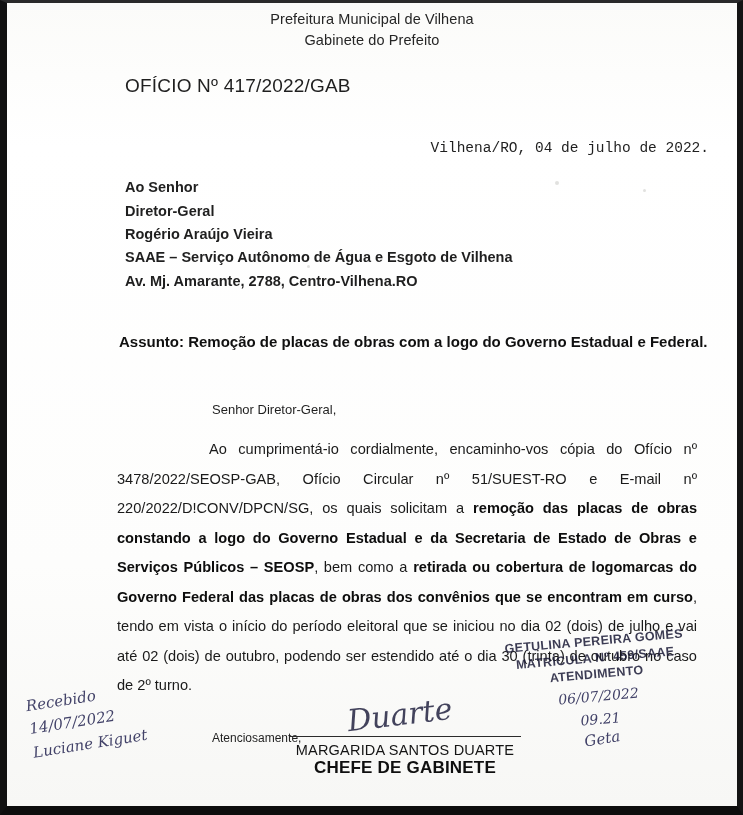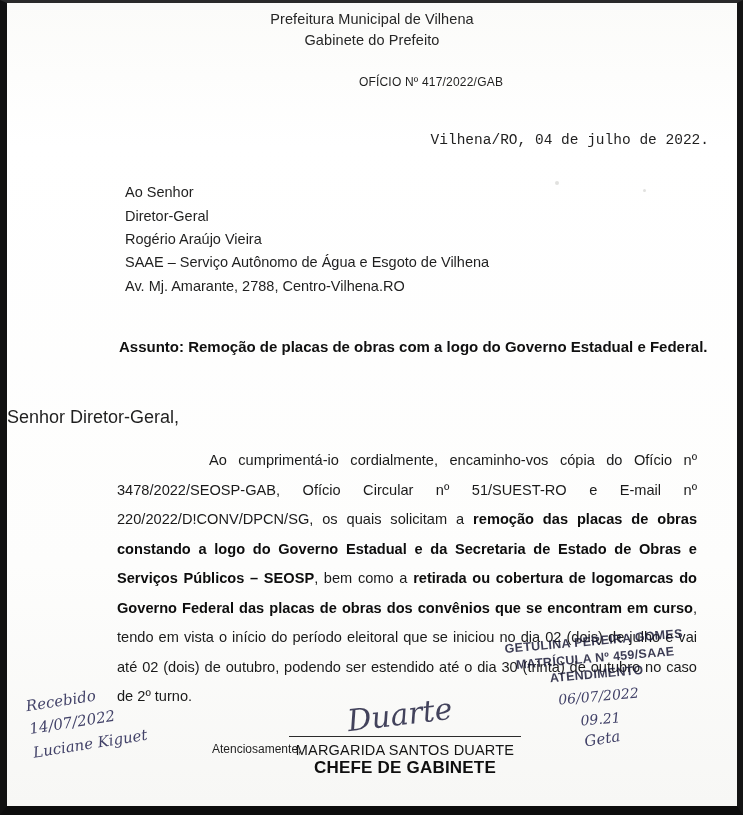--- a/index.html
+++ b/index.html
@@ -43,50 +43,51 @@
     margin-top: 6px;
     line-height: 1.45;
     font-size: 14.5px;
     color: #262626;
     letter-spacing: .1px;
   }
   .letterhead .l2 { }
   .oficio-num {
     margin-top: 24px;
     margin-left: 118px;
-    font-size: 12px;
+    font-size: 19px;
     color: #1f1f1f;
     letter-spacing: .2px;
-    text-align: center;
   }
   .place-date {
     margin-top: 43px;
     margin-right: 28px;
     text-align: right;
     font-size: 14.5px;
     color: #1f1f1f;
     font-family: Liberation Mono, monospace;
   }
   .addressee {
-    margin-top: 33px;
+    margin-top: 20px;
     margin-left: 118px;
     font-size: 14.5px;
     line-height: 1.62;
     color: #1f1f1f;
+    font-weight: bold;
   }
   .subject {
     margin-top: 40px;
     margin-left: 112px;
     font-size: 15px;
     font-weight: bold;
     color: #101010;
   }
   .greeting {
     margin-top: 52px;
-    font-size: 18px;
+    margin-left: 205px;
+    font-size: 13px;
     color: #1f1f1f;
   }
   .body-text {
     margin-top: 18px;
     margin-left: 110px;
     margin-right: 40px;
     font-size: 14.6px;
     line-height: 2.02;
     text-align: justify;
     color: #1a1a1a;

